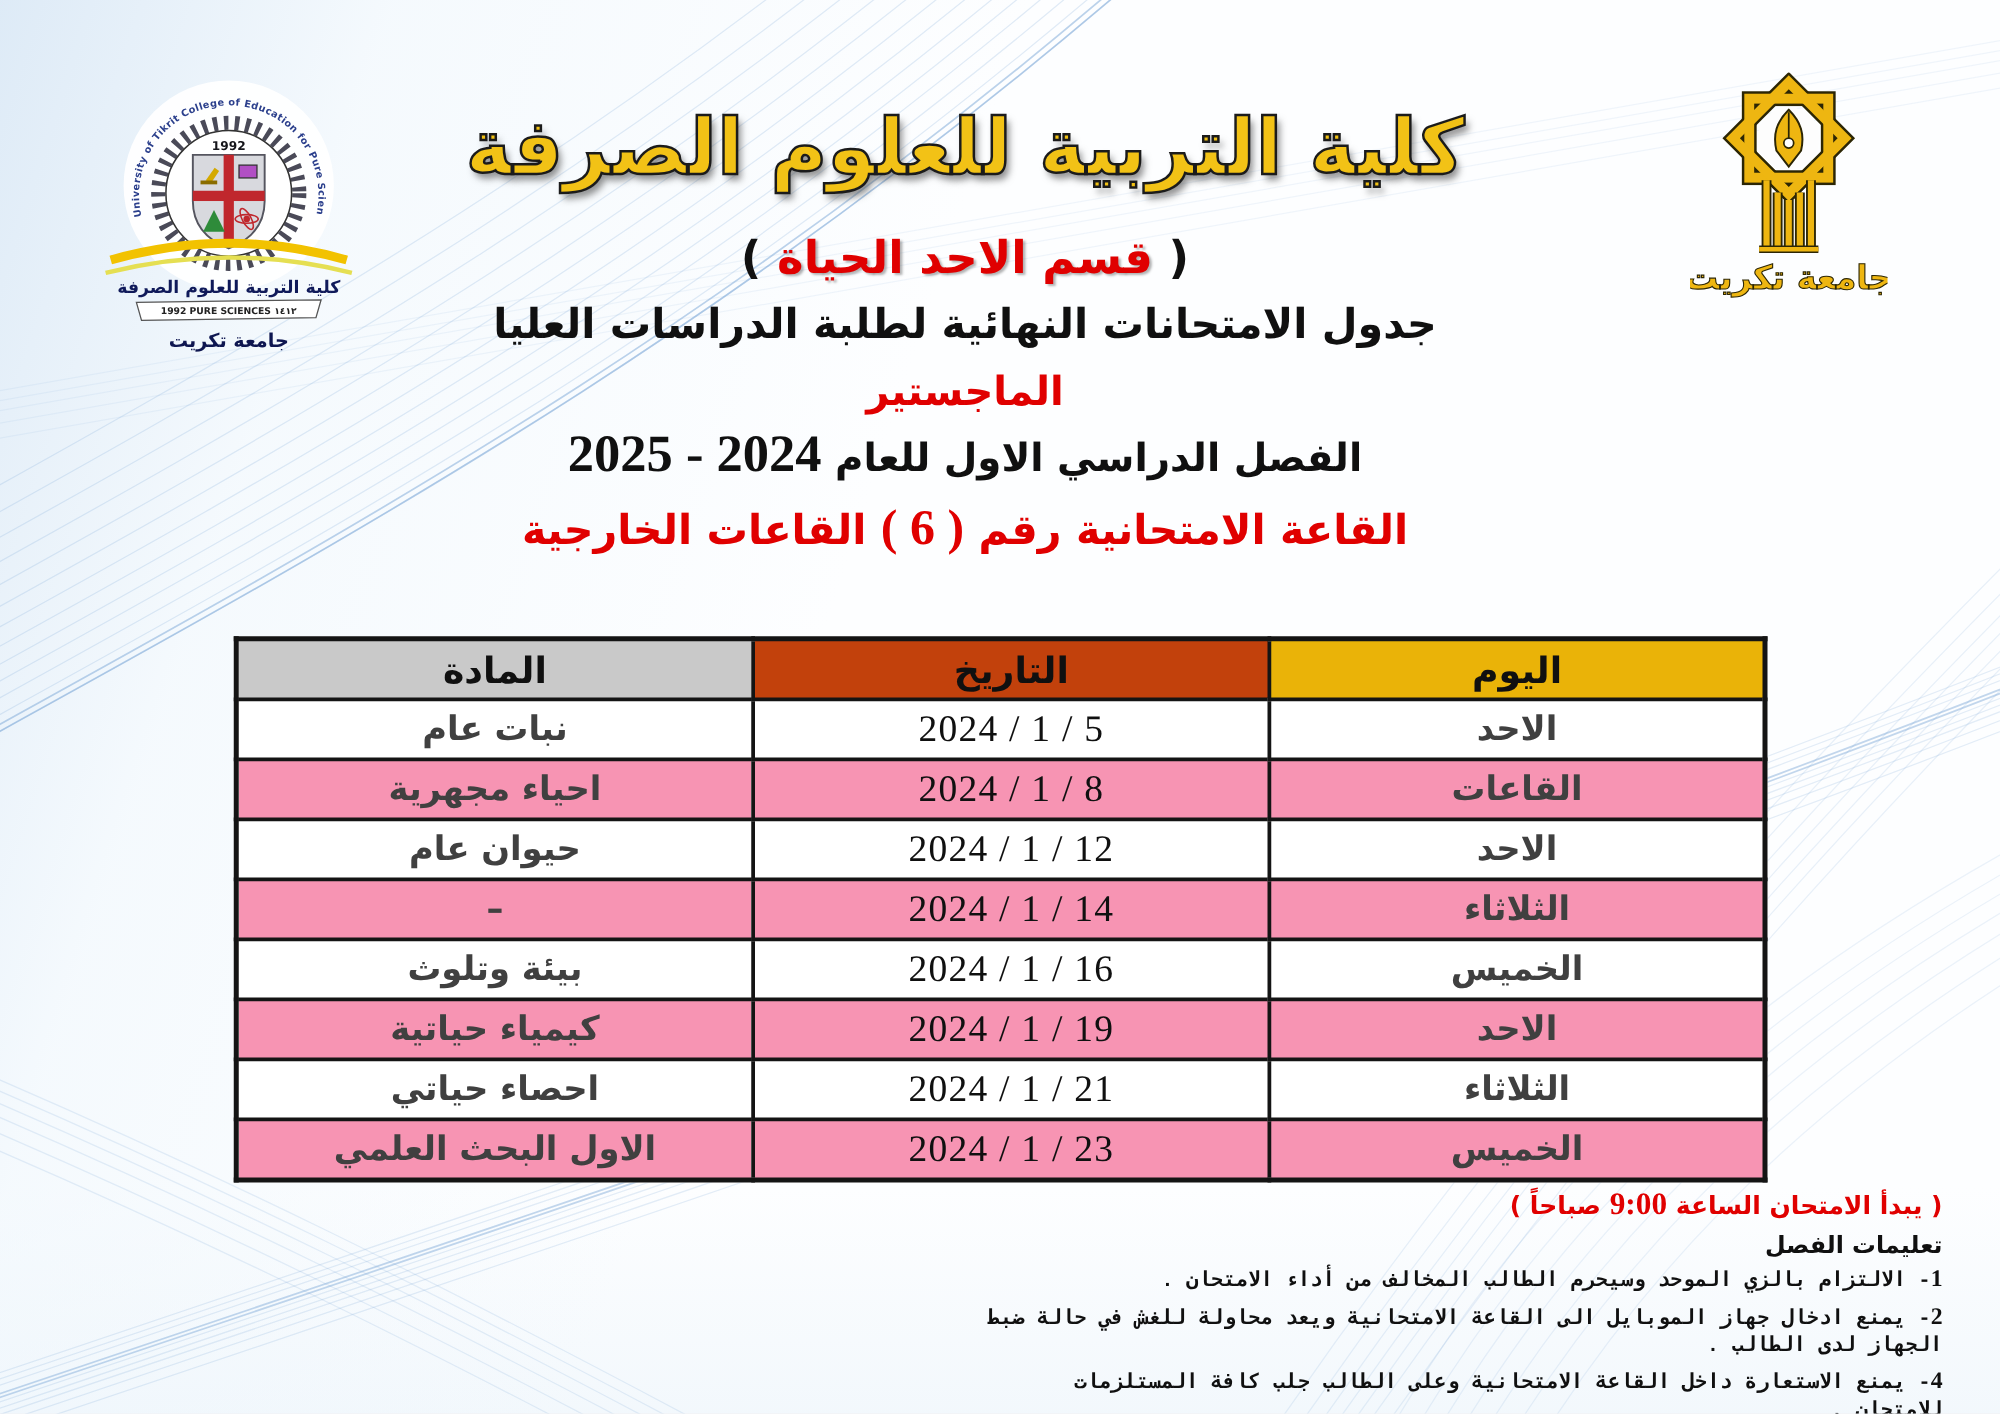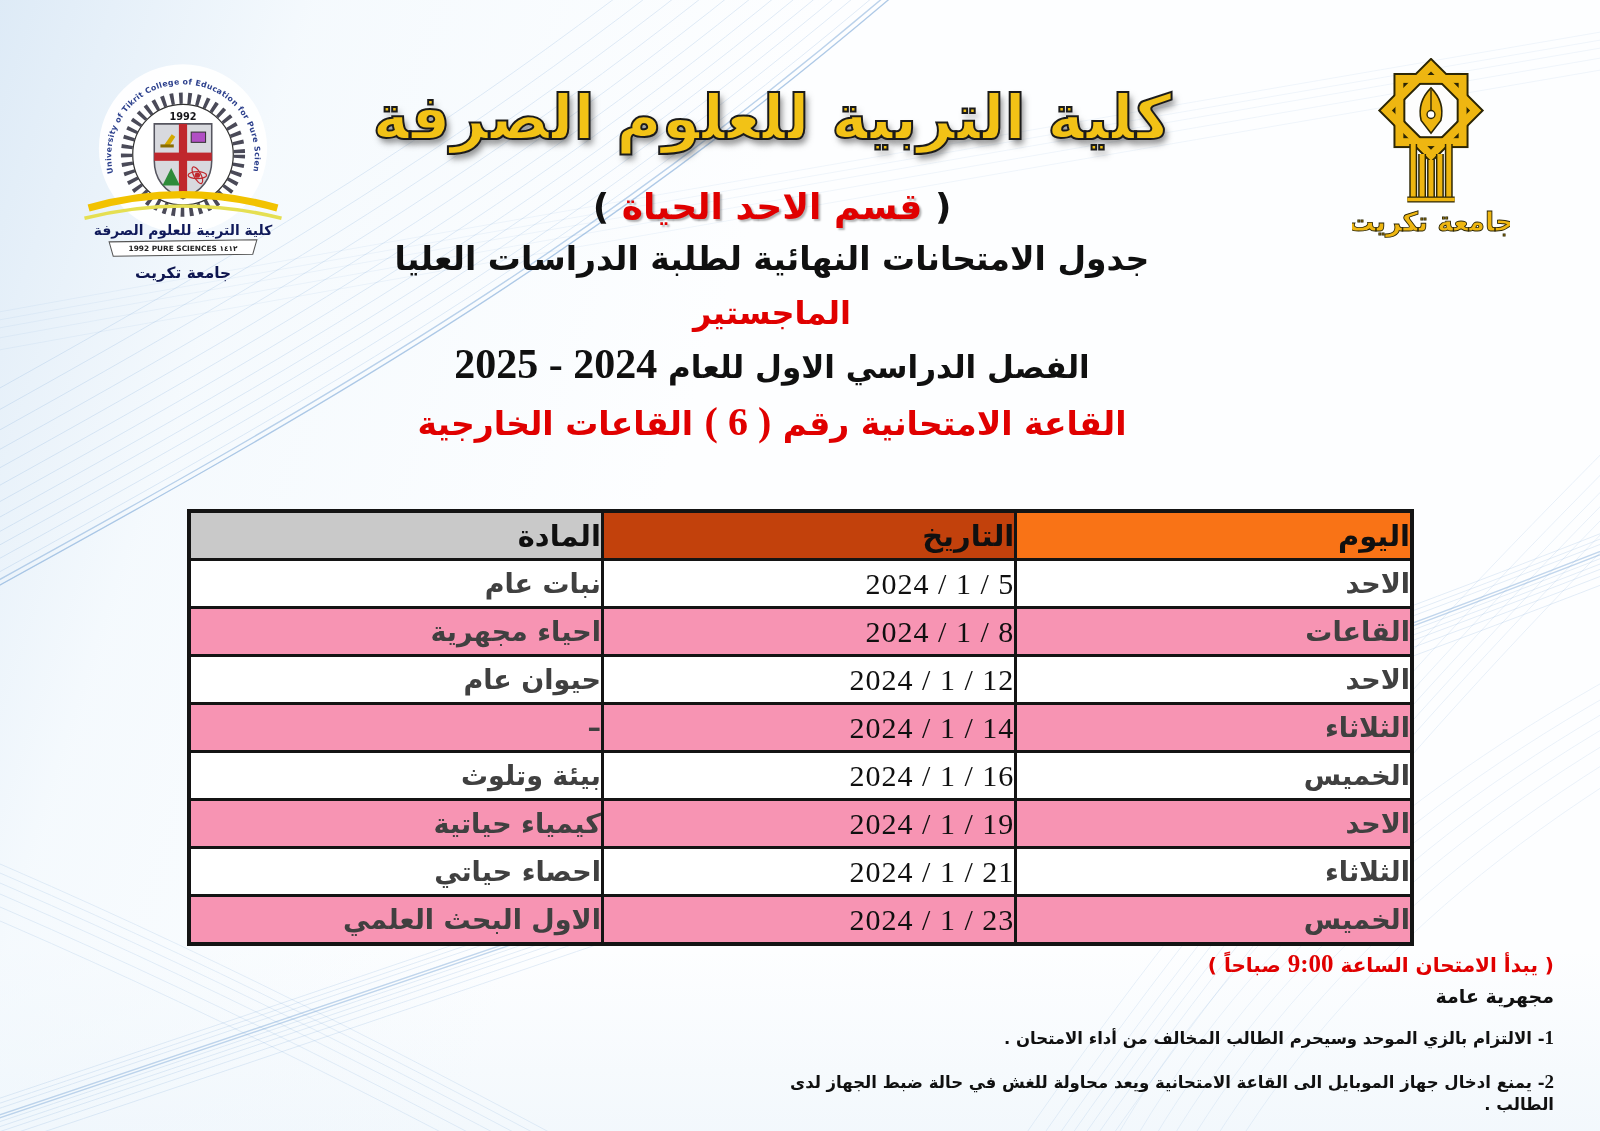--- a/index.html
+++ b/index.html
@@ -33,35 +33,35 @@
   .sem .num{font-size:42px;font-weight:bold;}
   .hall{margin-top:10px;font-size:33px;font-weight:bold;color:#e00000;}
   .hall .num{font-size:40px;color:#e00000;}
 
   table.sched-table{
     position:absolute;left:187px;top:509px;width:1227px;z-index:3;
     border-collapse:collapse;border:4px solid #141414;table-layout:fixed;
     background:#fff;
   }
   .sched-table th,.sched-table td{
-    border:3px solid #141414;text-align:right;vertical-align:middle;
+    border:3px solid #141414;text-align:center;vertical-align:middle;
     height:45px;padding:0;overflow:hidden;
   }
   .sched-table th{font-size:29px;font-weight:bold;color:#101010;}
   .sched-table td.day,.sched-table td.subj{font-size:27px;font-weight:bold;color:#404040;}
   .sched-table td.date{
     direction:ltr;font-family:Liberation Serif, serif;
     font-size:30px;color:#101010;letter-spacing:1px;
   }
 
   .footer{position:absolute;right:46px;top:950px;width:770px;text-align:right;z-index:3;}
   .time-note{font-size:20px;font-weight:bold;color:#e00000;}
   .time-note .num{font-size:25px;}
   .inst-title{font-size:19px;font-weight:bold;color:#101010;margin-top:7px;}
-  .inst{font-size:16.5px;font-weight:bold;color:#101010;margin-top:19px;line-height:1.3;}
+  .inst{font-size:16.5px;font-weight:bold;color:#101010;margin-top:5px;line-height:1.3;font-family:Liberation Mono, monospace;}
   .inst::first-letter{font-family:"Liberation Serif","DejaVu Serif",serif;font-size:19px;}
 </style>
 </head>
 <body>
 
 <div id="page">
 
   <svg class="bg" width="1600" height="1131" viewBox="0 0 1600 1131" aria-hidden="true">
     <defs>
       <path id="w1" d="M -100 640 C 300 420 600 260 980 -80"></path>
@@ -221,21 +221,21 @@
   </div>
 
   <table class="sched-table" dir="rtl">
     <colgroup>
         <col style="width:32.4%">
         <col style="width:33.8%">
         <col style="width:33.8%">
       </colgroup>
     <thead>
       <tr>
-        <th style="background: #f97316;">اليوم</th>
+        <th style="background: #eab308;">اليوم</th>
         <th style="background: #c2410c;">التاريخ</th>
         <th style="background: rgb(201, 201, 201);">المادة</th>
       </tr>
     </thead>
     <tbody>
       <tr>
         <td class="day">الاحد</td>
         <td class="date">2024 / 1 / 5</td>
         <td class="subj">نبات عام</td>
       </tr>
@@ -276,20 +276,20 @@
       </tr>
     </tbody>
   </table>
 
   <div class="footer">
     <div class="time-note" dir="rtl">
       <span>( يبدأ الامتحان الساعة</span>
       <span class="num">9:00</span>
       <span>صباحاً )</span>
     </div>
-    <div class="inst-title" dir="rtl">مجهرية عامة</div>
+    <div class="inst-title" dir="rtl">تعليمات الفصل</div>
     <div class="inst" dir="rtl">1- الالتزام بالزي الموحد وسيحرم الطالب المخالف من أداء الامتحان .</div>
     <div class="inst" dir="rtl">2- يمنع ادخال جهاز الموبايل الى القاعة الامتحانية ويعد محاولة للغش في حالة ضبط الجهاز لدى الطالب .</div>
     <div class="inst" dir="rtl">4- يمنع الاستعارة داخل القاعة الامتحانية وعلى الطالب جلب كافة المستلزمات للامتحان .</div>
 
   </div>
 
 </div>
 
 </body></html>

